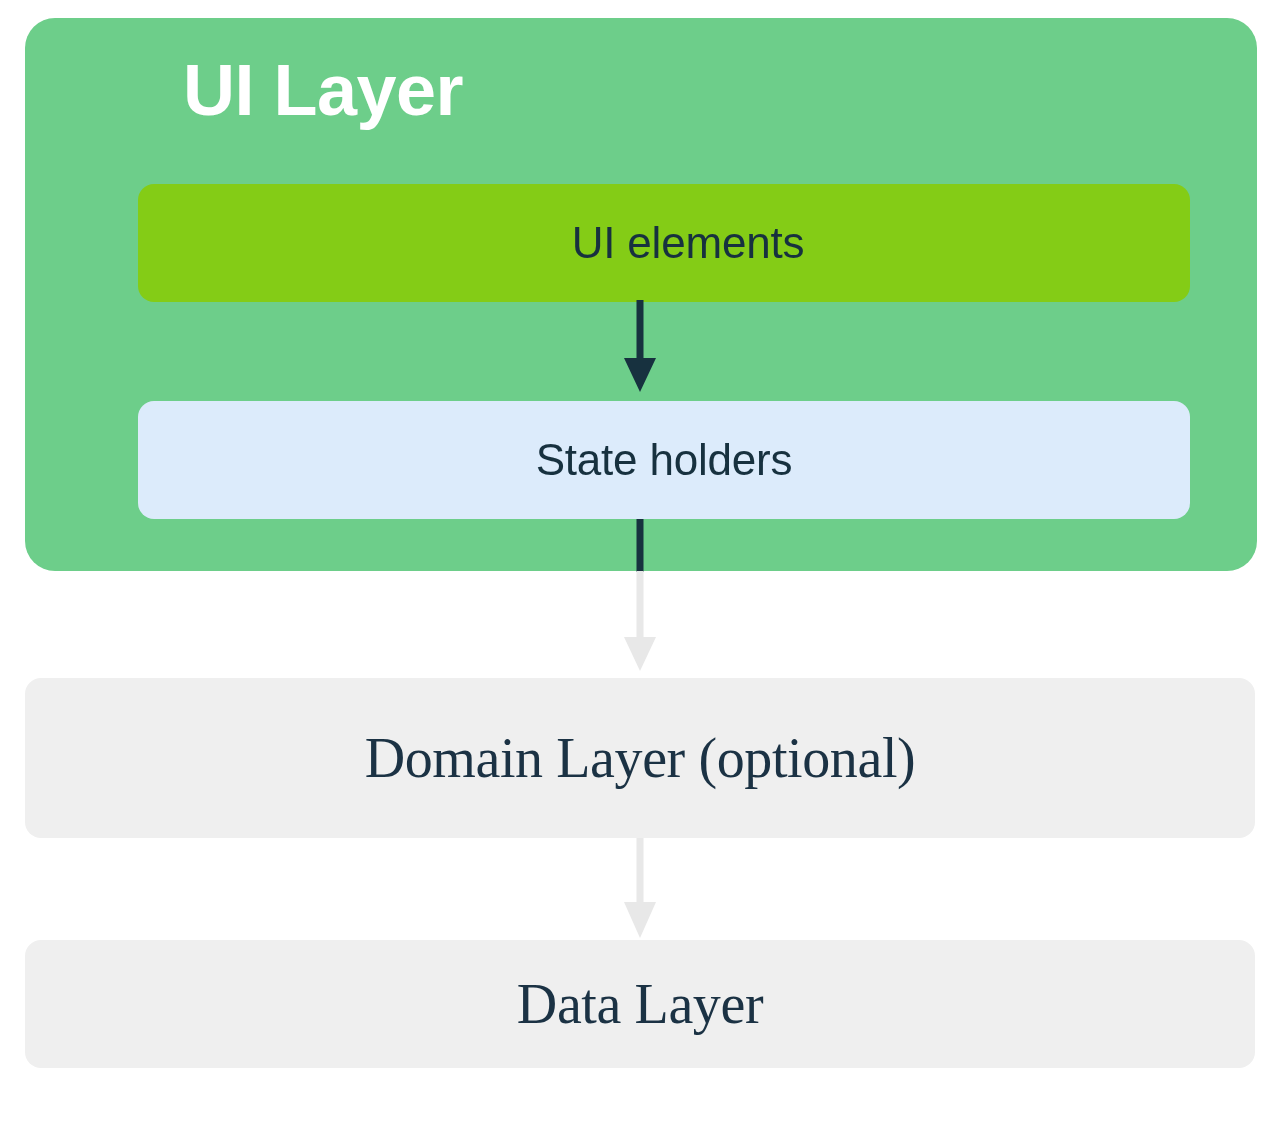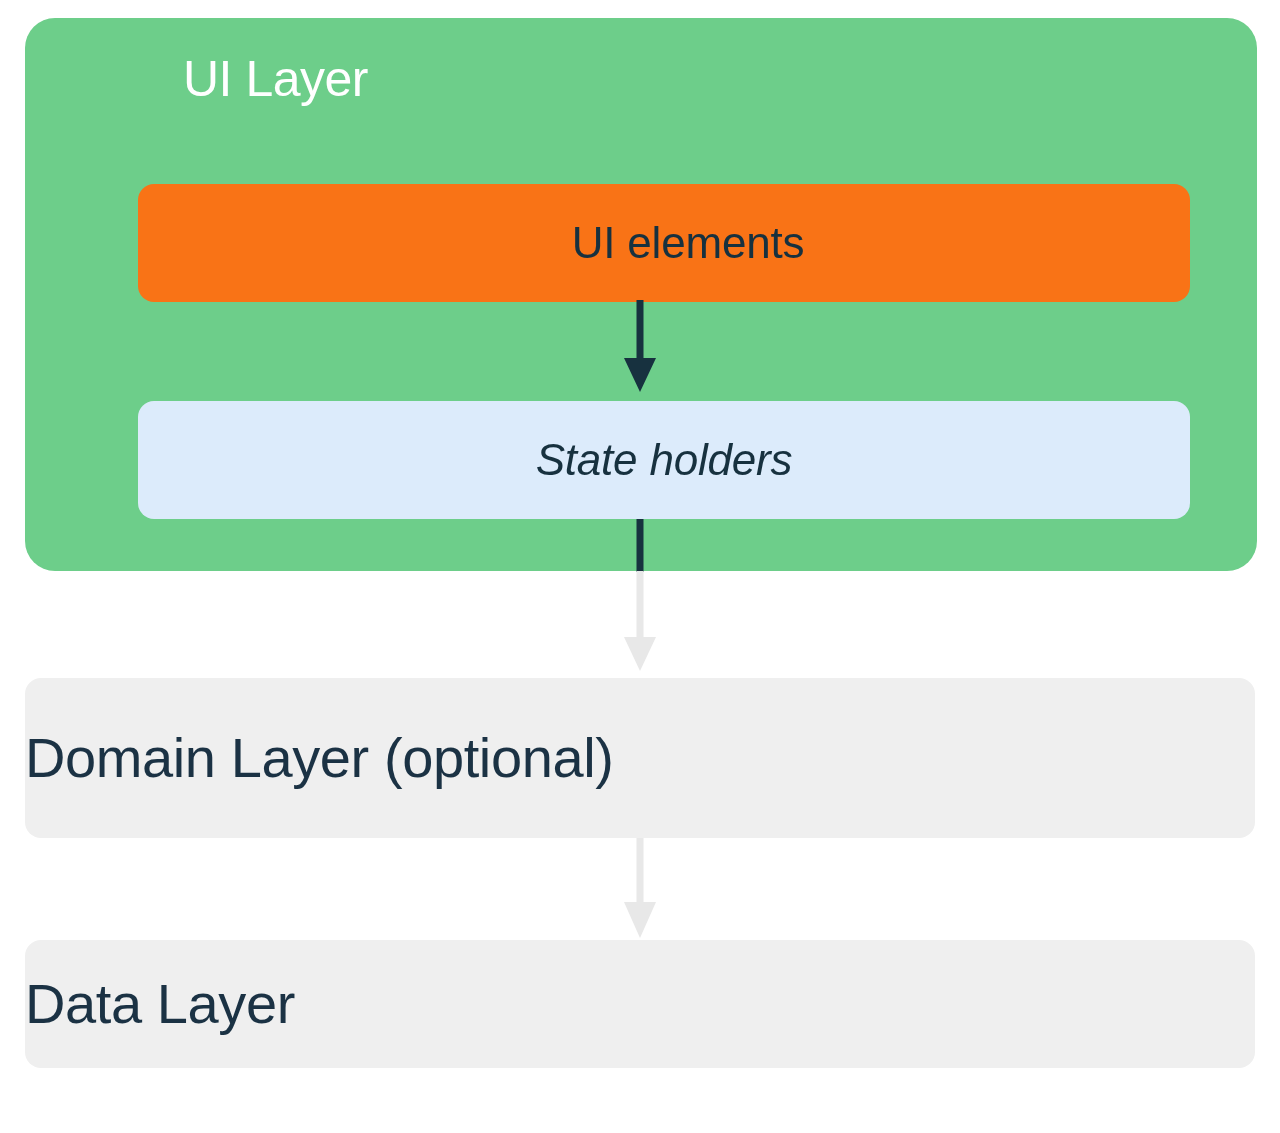--- a/index.html
+++ b/index.html
@@ -30,24 +30,24 @@
     height: 553px;
     background: #6DCE8A;
     border-radius: 30px;
     box-sizing: border-box;
   }
 
   .ui-layer-title {
     position: absolute;
     left: 158px;
     top: 36px;
-    font-size: 50px;
+    font-size: 72px;
     line-height: 1;
     color: #ffffff;
-    font-weight: 400;
+    font-weight: 700;
     letter-spacing: -0.5px;
     white-space: nowrap;
   }
 
   
   .inner-box {
     position: absolute;
     left: 113px;
     width: 1052px;
     height: 118px;
@@ -61,39 +61,40 @@
     font-size: 44px;
     line-height: 1;
     color: #17313F;
     font-weight: 400;
     letter-spacing: -0.2px;
     white-space: nowrap;
   }
 
   .box-ui-elements {
     top: 166px;
-    background: #f97316;
+    background: #84cc16;
     padding-left: 48px;
   }
   .box-state-holders {
     top: 383px;
     background: #DCEBFB;
-    font-style: italic;
   }
 
   
   .layer-box {
     position: absolute;
     left: 25px;
     width: 1230px;
     border-radius: 16px;
     background: #EFEFEF;
     display: flex;
     align-items: center;
+    justify-content: center;
     box-sizing: border-box;
+    font-family: Liberation Serif, serif;
   }
   .layer-box-label {
     font-size: 56px;
     line-height: 1;
     color: #1B3244;
     font-weight: 400;
     letter-spacing: -0.4px;
     white-space: nowrap;
   }
   .box-domain-layer {

